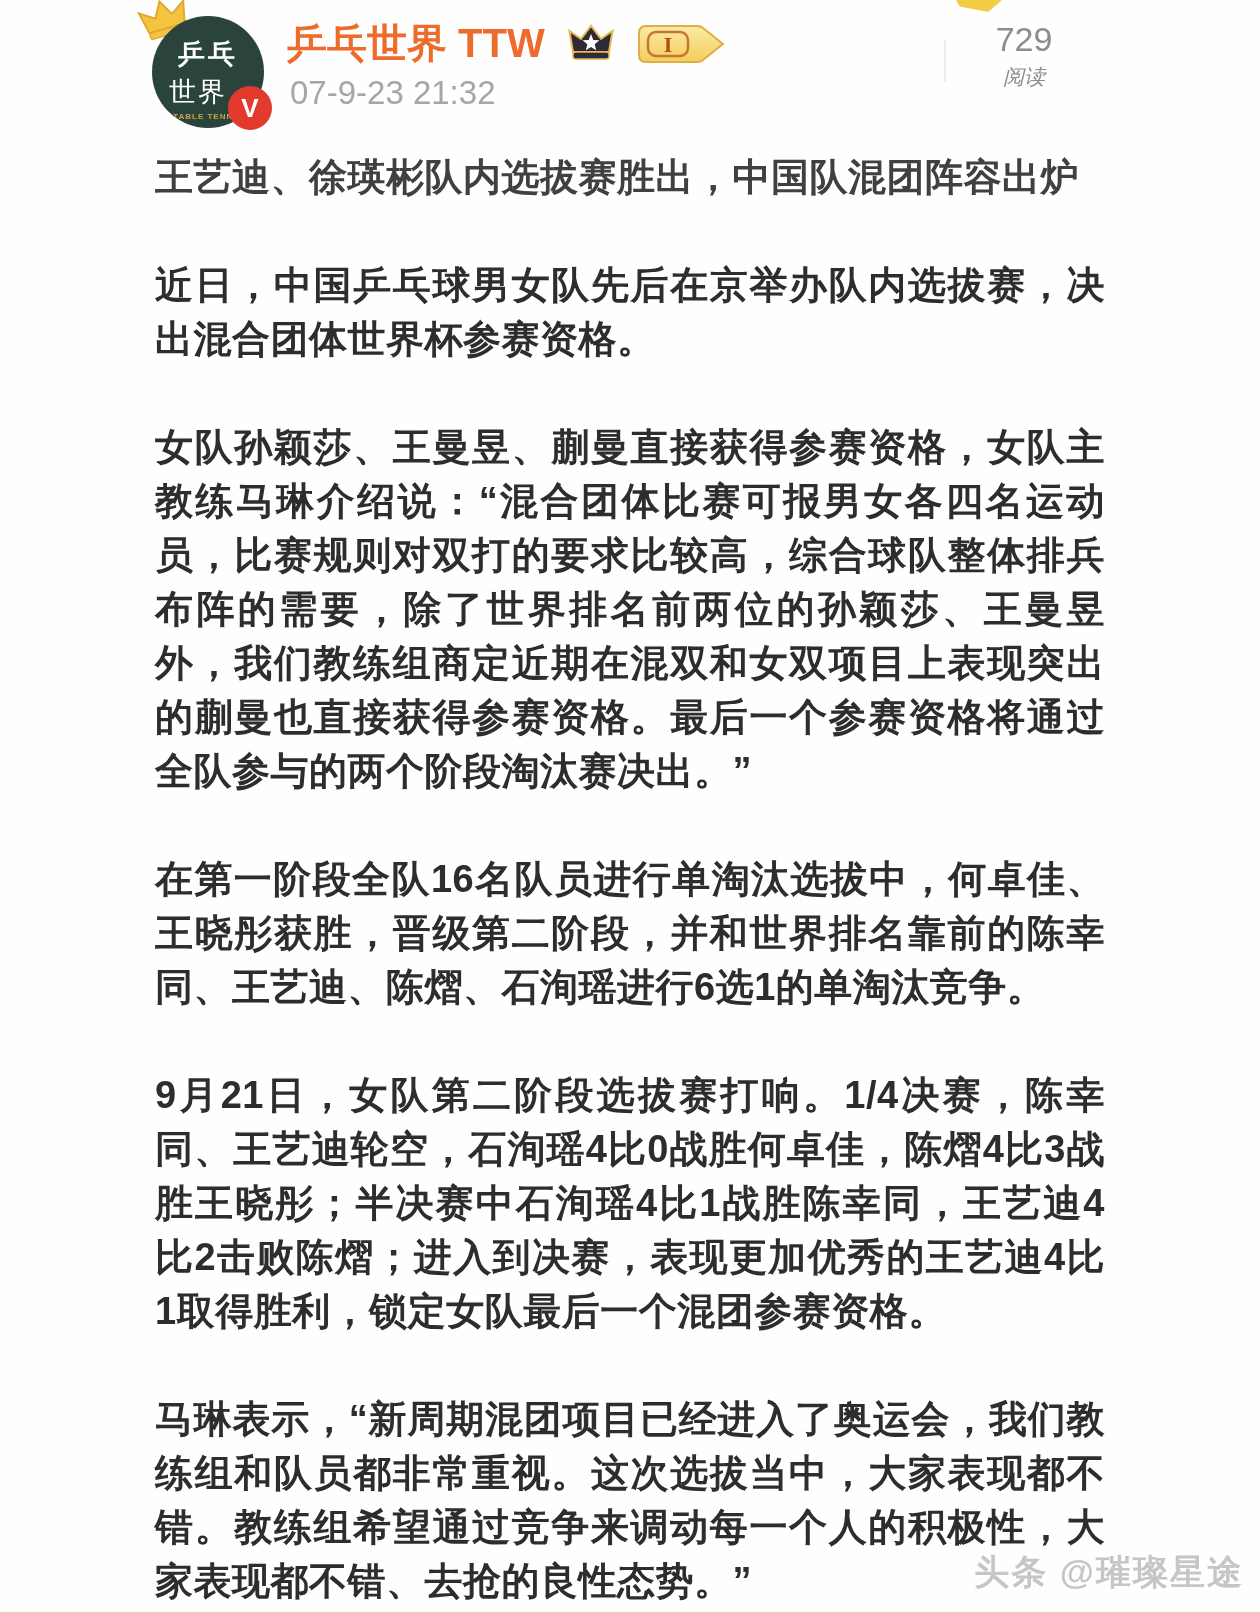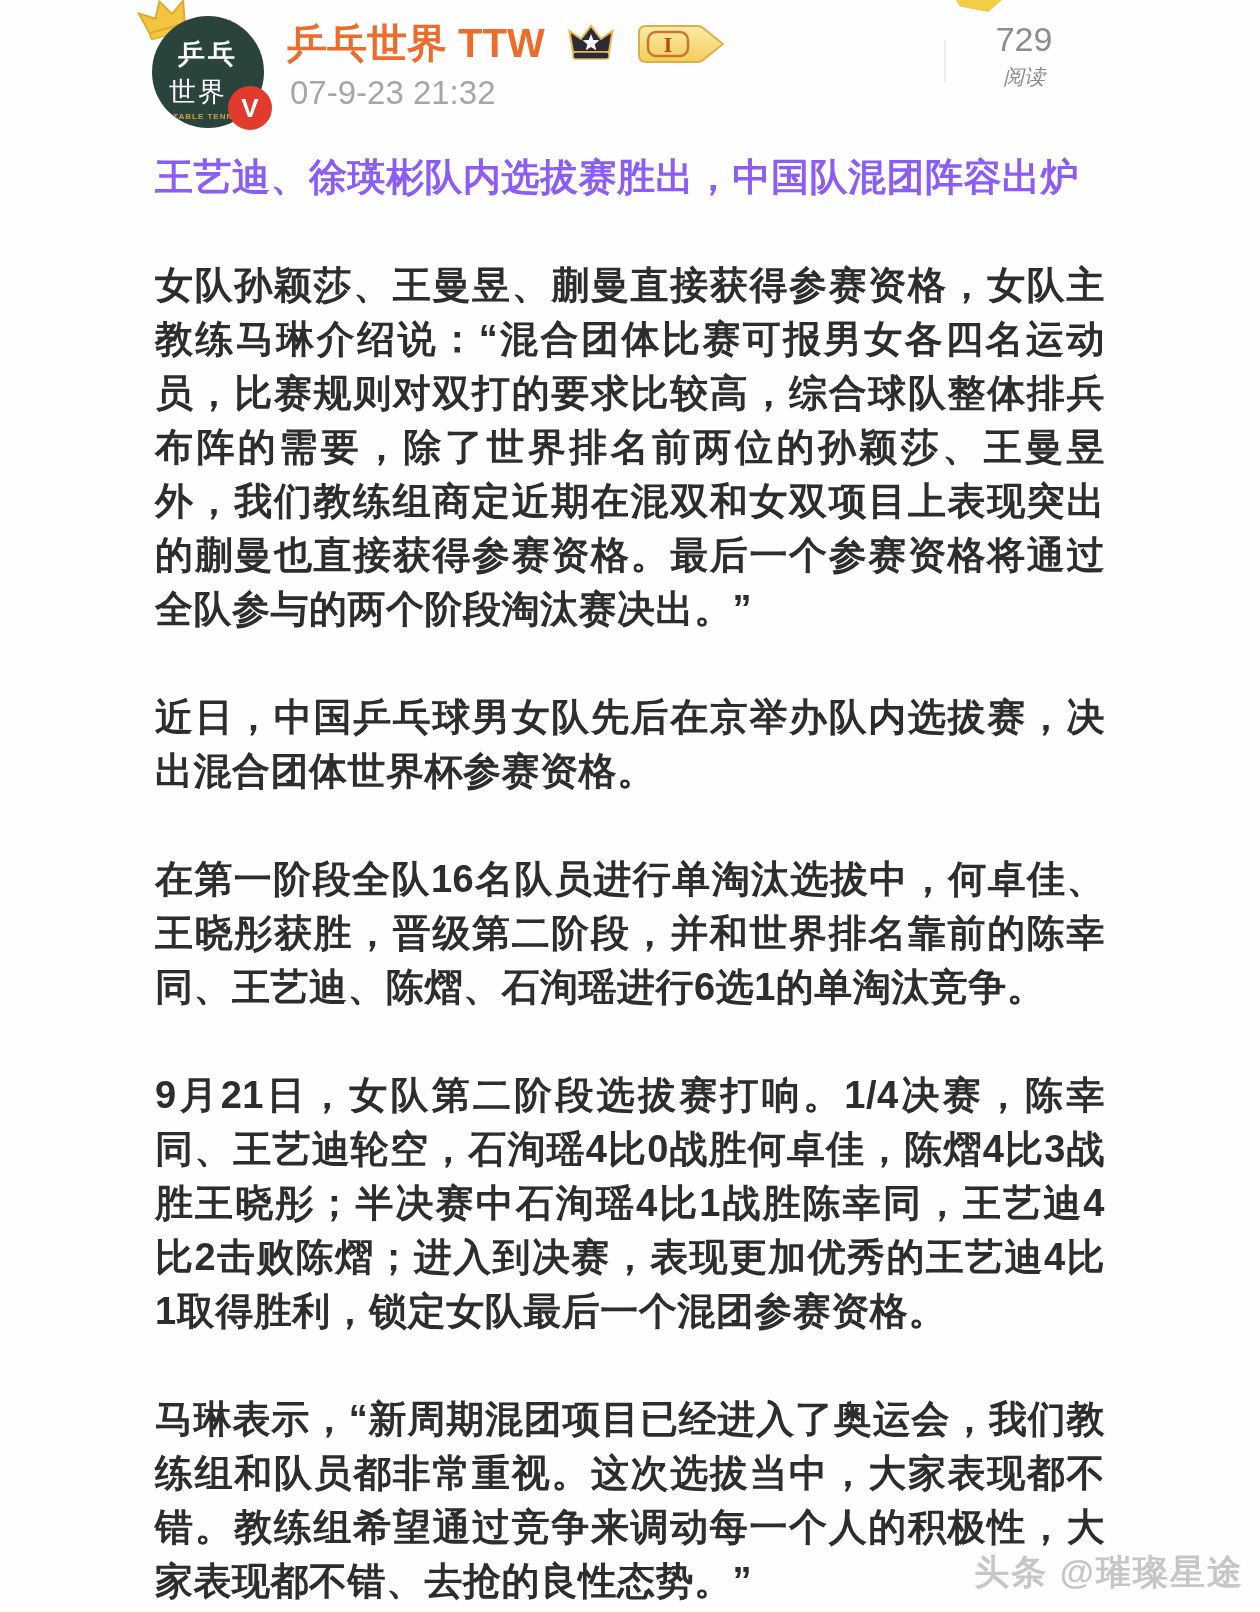--- a/index.html
+++ b/index.html
@@ -40,21 +40,21 @@
   .read-block { position:absolute; left:978px; top:20px; width:92px; text-align:center; color:#8D8D8D; }
   .read-num { font-size:34px; }
   .read-label { font-size:21px; margin-top:4px;font-style:italic; }
   .divider { position:absolute; left:944px; top:40px; width:2px; height:42px; background:#EDEDED; }
   .frag { position:absolute; left:956px; top:0; width:46px; height:12px; background:#F2CD46;
           clip-path:polygon(0 0, 100% 0, 70% 100%, 8% 55%); }
 
   
   .article { position:absolute; left:155px; top:150px; width:950px; color:#2D2D2D; }
   .title {
-    font-size:38px; line-height:54px; font-weight:700; color:#8b5cf6;
+    font-size:38px; line-height:54px; font-weight:700; color:#404040;
     margin:0 0 54px 0; letter-spacing:0.5px;
   }
   .para {
     font-size:38px; line-height:54px; font-weight:600;
     margin:0 0 54px 0; letter-spacing:0.5px;
     text-align:justify; text-justify:inter-ideograph;
   }
   .para:last-child { margin-bottom:0; }
 
   
@@ -119,22 +119,22 @@
     <div class="read-block">
       <div class="read-num">729</div>
       <div class="read-label">阅读</div>
     </div>
 
     <div class="frag"></div>
   </div>
 
   <div class="article">
     <h1 class="title">王艺迪、徐瑛彬队内选拔赛胜出，中国队混团阵容出炉</h1>
+    <p class="para">近日，中国乒乓球男女队先后在京举办队内选拔赛，决出混合团体世界杯参赛资格。</p>
     <p class="para">女队孙颖莎、王曼昱、蒯曼直接获得参赛资格，女队主教练马琳介绍说：“混合团体比赛可报男女各四名运动员，比赛规则对双打的要求比较高，综合球队整体排兵布阵的需要，除了世界排名前两位的孙颖莎、王曼昱外，我们教练组商定近期在混双和女双项目上表现突出的蒯曼也直接获得参赛资格。最后一个参赛资格将通过全队参与的两个阶段淘汰赛决出。”</p>
-    <p class="para">近日，中国乒乓球男女队先后在京举办队内选拔赛，决出混合团体世界杯参赛资格。</p>
     <p class="para">在第一阶段全队16名队员进行单淘汰选拔中，何卓佳、王晓彤获胜，晋级第二阶段，并和世界排名靠前的陈幸同、王艺迪、陈熠、石洵瑶进行6选1的单淘汰竞争。</p>
     <p class="para">9月21日，女队第二阶段选拔赛打响。1/4决赛，陈幸同、王艺迪轮空，石洵瑶4比0战胜何卓佳，陈熠4比3战胜王晓彤；半决赛中石洵瑶4比1战胜陈幸同，王艺迪4比2击败陈熠；进入到决赛，表现更加优秀的王艺迪4比1取得胜利，锁定女队最后一个混团参赛资格。</p>
     <p class="para">马琳表示，“新周期混团项目已经进入了奥运会，我们教练组和队员都非常重视。这次选拔当中，大家表现都不错。教练组希望通过竞争来调动每一个人的积极性，大家表现都不错、去抢的良性态势。”</p>
   </div>
 
   <div class="watermark">头条 @璀璨星途</div>
 
 </div>
 
 </body></html>

